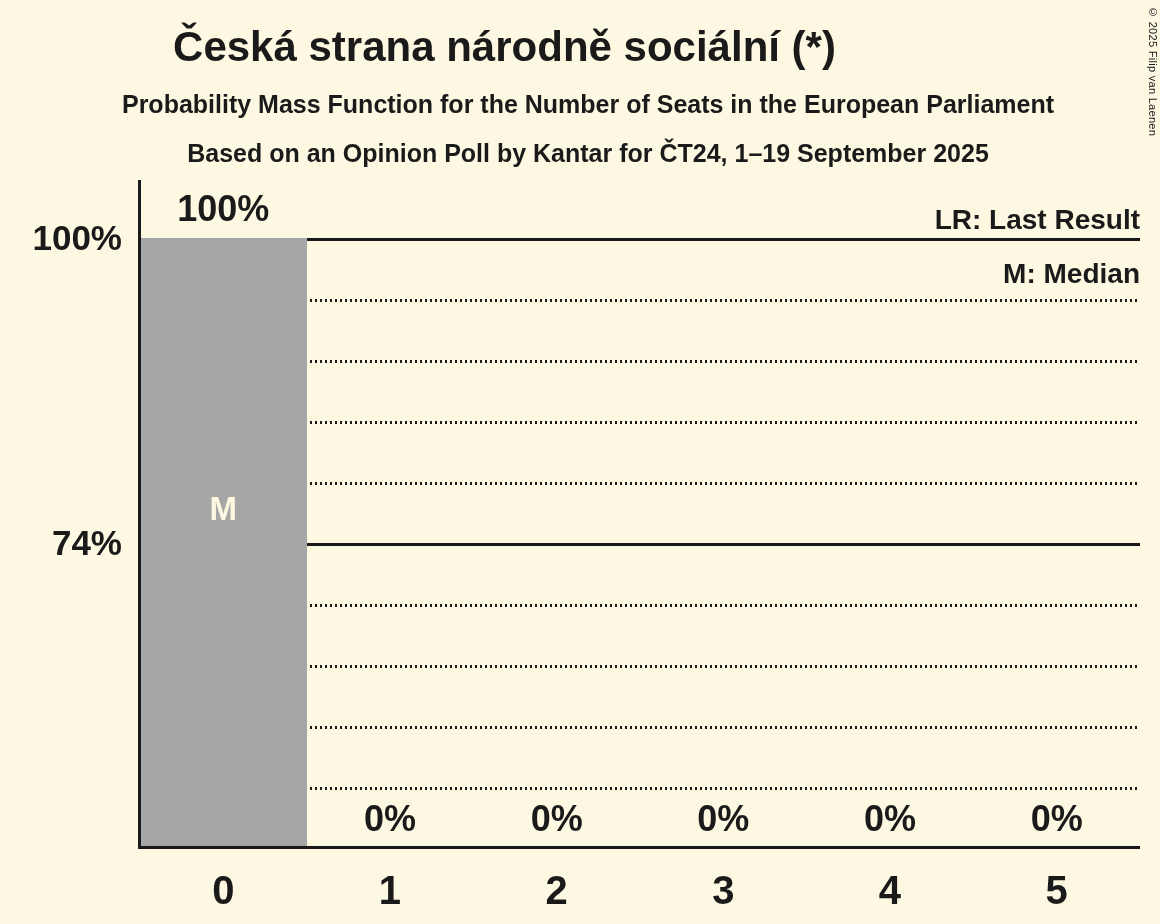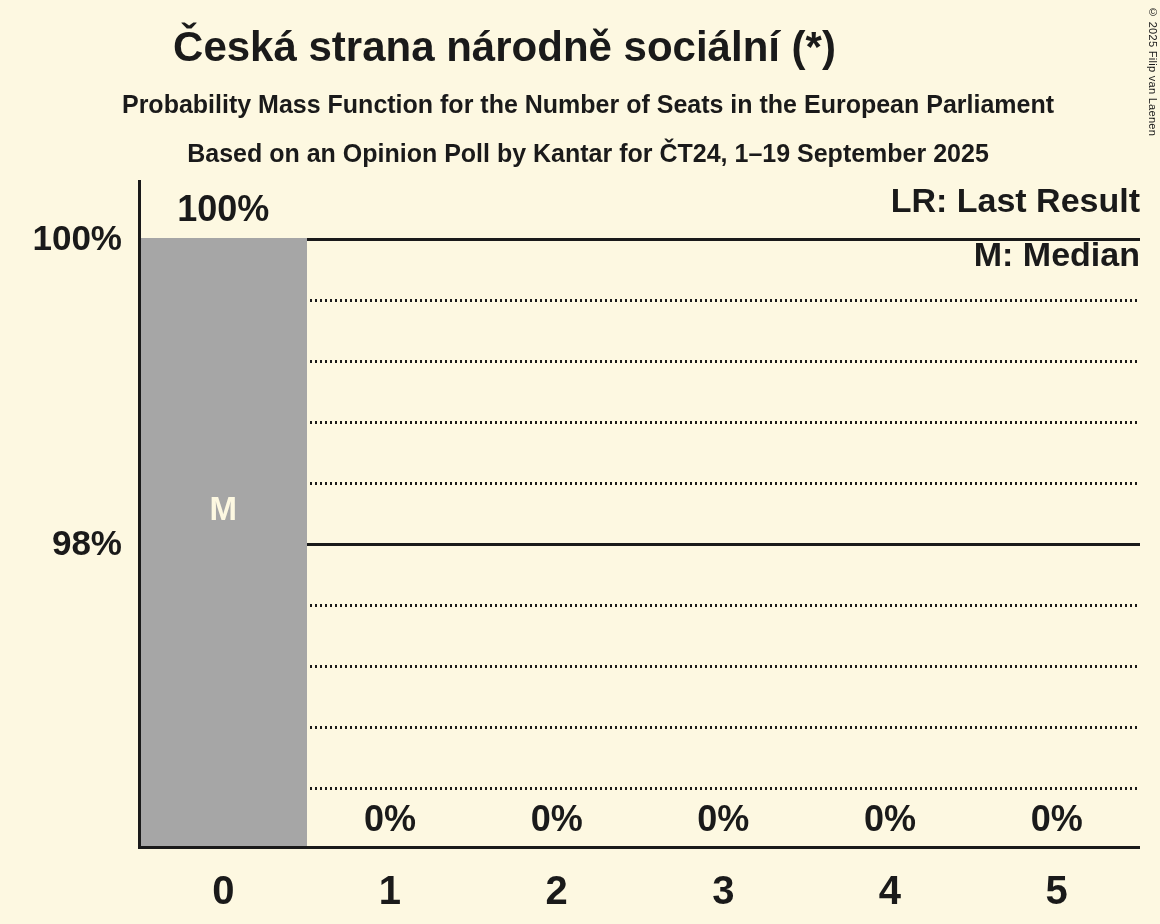--- a/index.html
+++ b/index.html
@@ -35,23 +35,24 @@
     font-size: 25px;
     line-height: 28px;
     padding-left: 8px;
   }
   .subtitle-1 { top: 90px; }
   .subtitle-2 { top: 139px; }
   .legend-line {
     position: absolute;
     right: 20px;
     text-align: right;
-    font-size: 34px;
+    font-size: 28px;
     line-height: 28px;
     z-index: 6;
+    margin-top: 20px;
   }
   .legend-lr { top: 186px; }
   .legend-m  { top: 240px; }
   .copyright {
     position: absolute;
     top: 6px;
     right: 1px;
     writing-mode: vertical-rl;
     font-size: 11px;
     font-weight: 400;
@@ -149,21 +150,21 @@
 
 <h1 class="page-title">Česká strana národně sociální (*)</h1>
 <div class="page-subtitle subtitle-1">Probability Mass Function for the Number of Seats in the European Parliament</div>
 <div class="page-subtitle subtitle-2">Based on an Opinion Poll by Kantar for ČT24, 1–19 September 2025</div>
 
 <div class="legend-line legend-lr">LR: Last Result</div>
 <div class="legend-line legend-m">M: Median</div>
 
 <div id="yLabels">
     <div class="y-tick" style="top: 214px;">100%</div>
-    <div class="y-tick" style="top: 519px;">98%</div>
+    <div class="y-tick" style="top: 519px;">74%</div>
   </div>
 
 <div class="chart-area" id="chartArea">
   <div class="y-axis-line"></div>
   <div class="x-axis-line"></div>
 <div class="gridline solid" style="top: 58px;"></div>
     <div class="gridline solid" style="top: 363px;"></div>
     <div class="gridline dotted" style="top: 119px;"></div>
     <div class="gridline dotted" style="top: 180px;"></div>
     <div class="gridline dotted" style="top: 241px;"></div>

